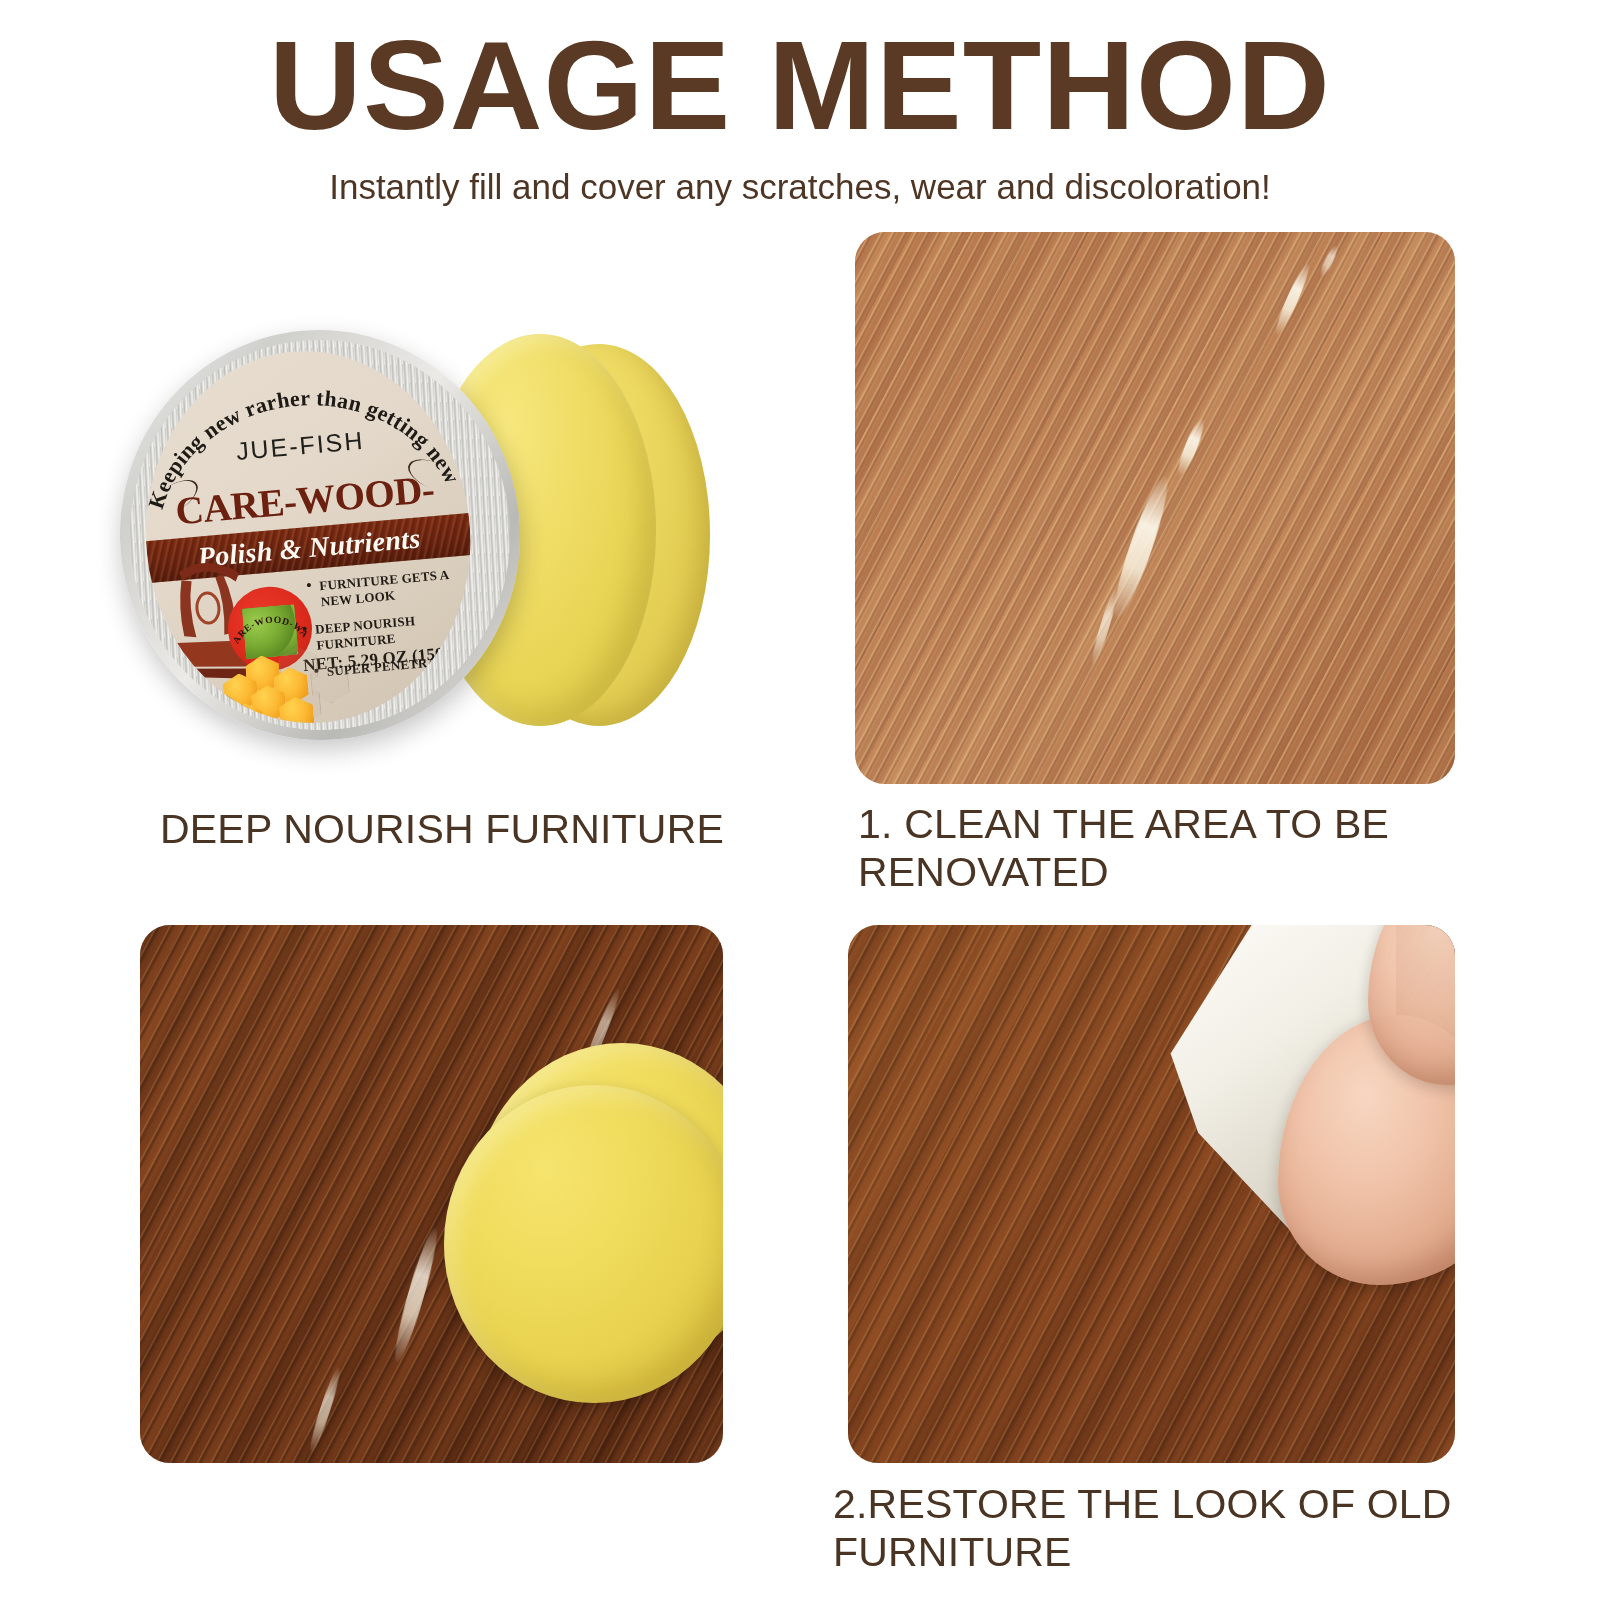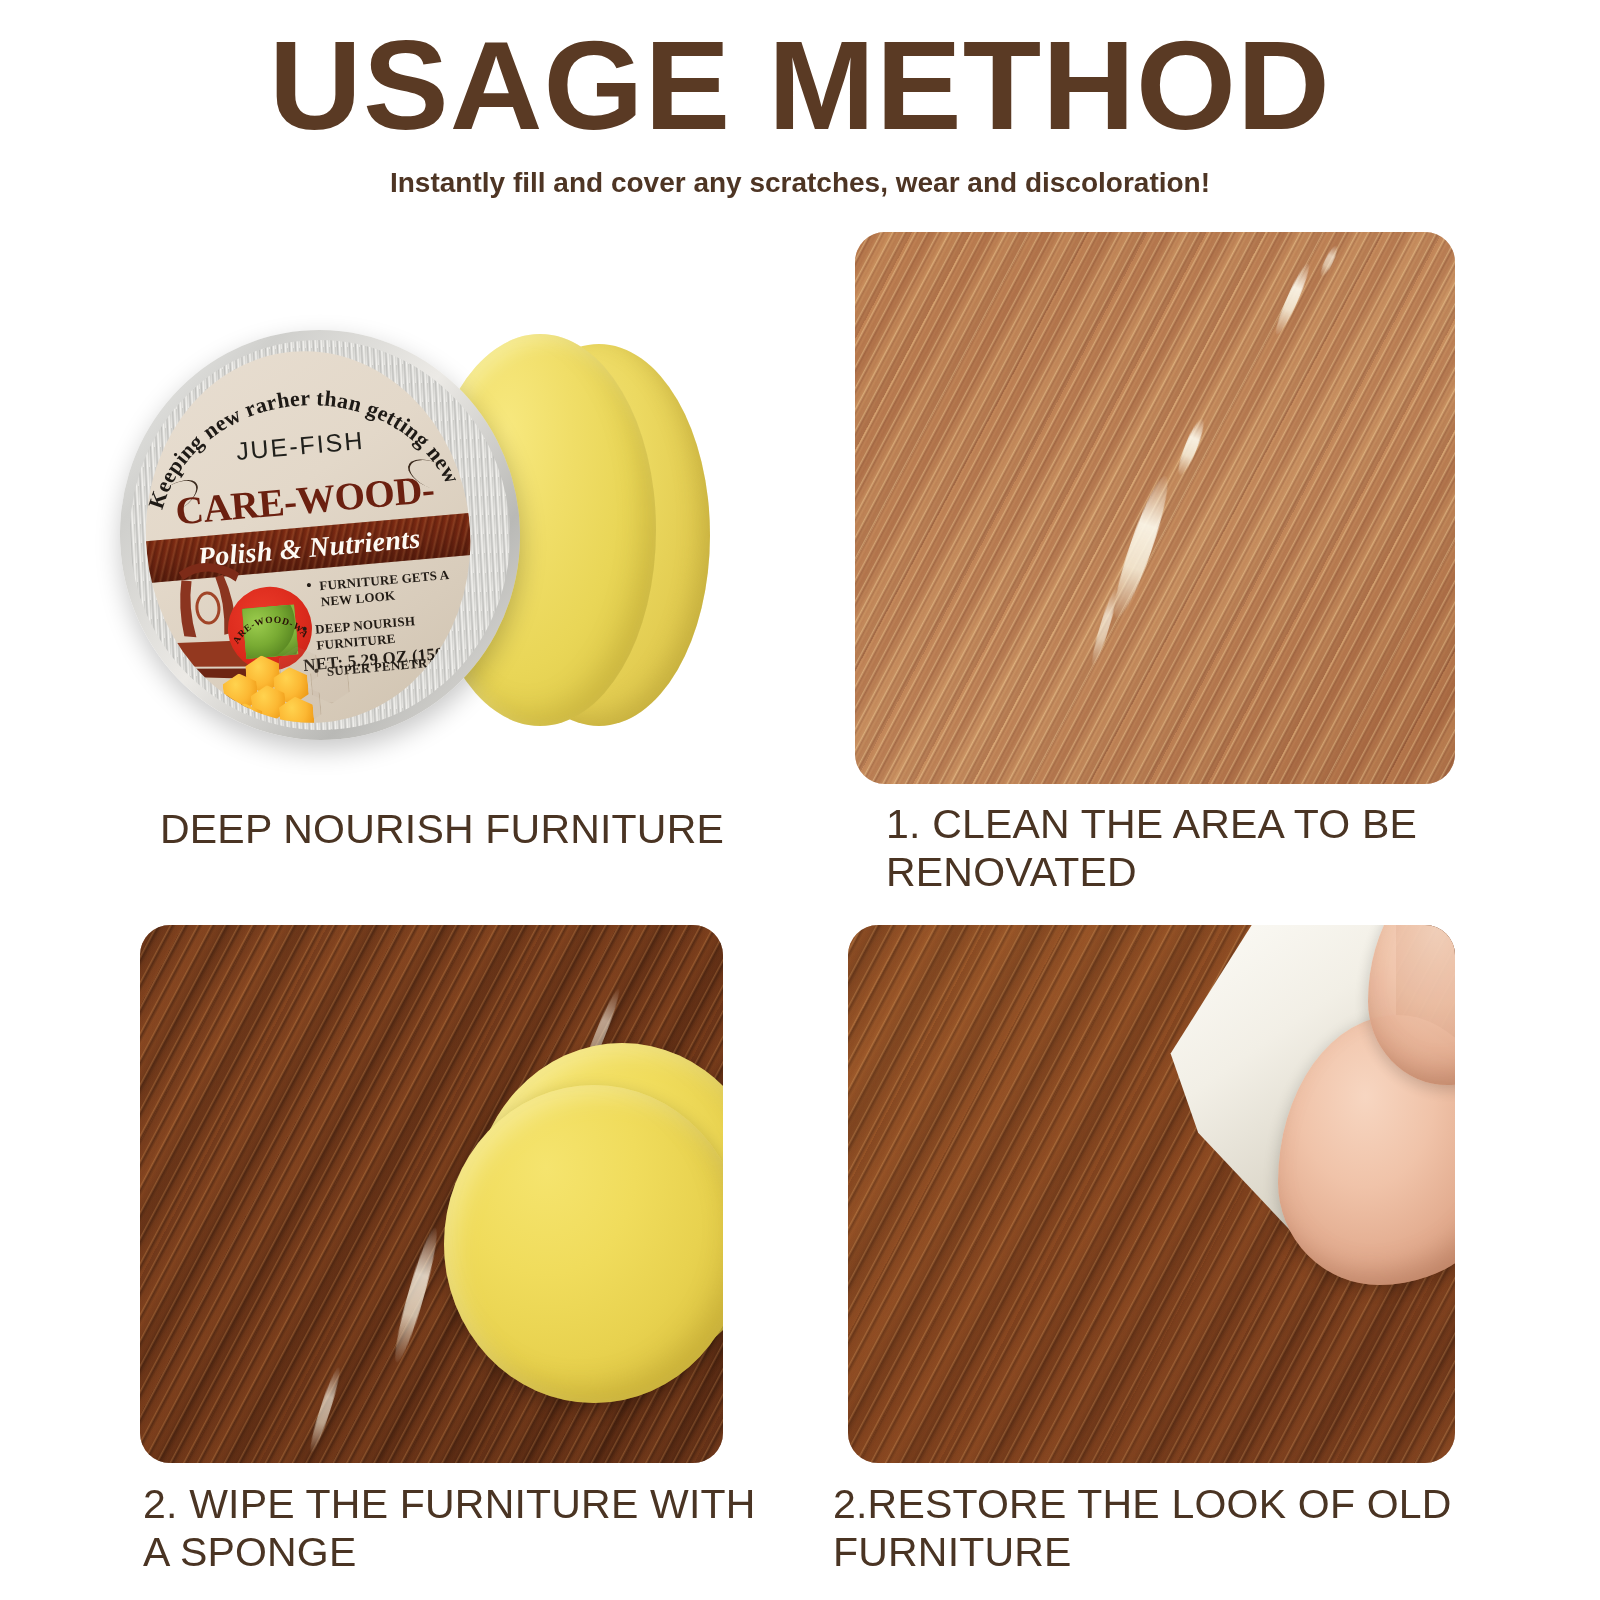--- a/index.html
+++ b/index.html
@@ -34,22 +34,22 @@
     transform: scaleX(1.02);
   }
 
   .header-subtitle {
     position: absolute;
     left: 0; top: 168px;
     width: 1600px;
     text-align: center;
     color: #4e3524;
     font-family: "Liberation Sans", sans-serif;
-    font-weight: bold;
-    font-size: 28px;
+    font-weight: normal;
+    font-size: 35px;
     line-height: 1.1;
     letter-spacing: 0px;
   }
 
   
   .panel {
     position: absolute;
     border-radius: 30px;
     overflow: hidden;
   }
@@ -162,21 +162,21 @@
   .caption {
     position: absolute;
     color: #4a3423;
     font-family: "Liberation Sans", sans-serif;
     font-size: 41px;
     font-weight: normal;
     line-height: 1.18;
     letter-spacing: 0.2px;
   }
   #cap-nourish { left: 160px; top: 805px;  width: 700px; }
-  #cap-clean   { left: 858px; top: 800px;  width: 600px; margin-left: 28px; }
+  #cap-clean   { left: 858px; top: 800px;  width: 600px; }
   #cap-wipe    { left: 143px; top: 1480px; width: 640px; }
   #cap-restore { left: 833px; top: 1480px; width: 660px; }
 
   
   .product { position: absolute; left: 120px; top: 320px; width: 640px; height: 440px; }
 
   .sponge-stack { position: absolute; left: 296px; top: 14px; width: 300px; height: 400px; }
   .sponge-back, .sponge-front {
     position: absolute;
     border-radius: 50%;
@@ -480,21 +480,20 @@
 
   <div class="panel" id="panel-wipe">
     <div class="wood wood-dark"></div>
     <div class="scratch" style="left:268px; top:300px; width:16px; height:140px; transform:rotate(16deg); opacity:.85;"></div>
     <div class="scratch" style="left:180px; top:440px; width:10px; height:90px; transform:rotate(18deg); opacity:.7;"></div>
     <div class="scratch" style="left:455px; top:60px; width:10px; height:100px; transform:rotate(22deg); opacity:.6;"></div>
     <div class="sponge-disc" style="left:332px; top:118px; width:300px; height:330px;"></div>
     <div class="sponge-disc" style="left:304px; top:160px; width:300px; height:318px;"></div>
   </div>
 
-  <div class="caption" id="cap-wipe">2. WIPE THE FURNITURE WITH A SPONGE</div>
 
   <div class="panel" id="panel-restore">
     <div class="wood wood-medium"></div>
     <div class="cloth" style="left:318px; top:-10px; width:230px; height:330px;
                 clip-path: polygon(40% 0%, 100% 0%, 100% 92%, 60% 100%, 14% 66%, 2% 42%);"></div>
     <div class="finger" style="left:430px; top:90px; width:230px; height:270px;"></div>
     <div class="finger" style="left:520px; top:-60px; width:180px; height:220px; opacity:.95;"></div>
   </div>
 
   <div class="caption" id="cap-restore">2.RESTORE THE LOOK OF OLD FURNITURE</div>

